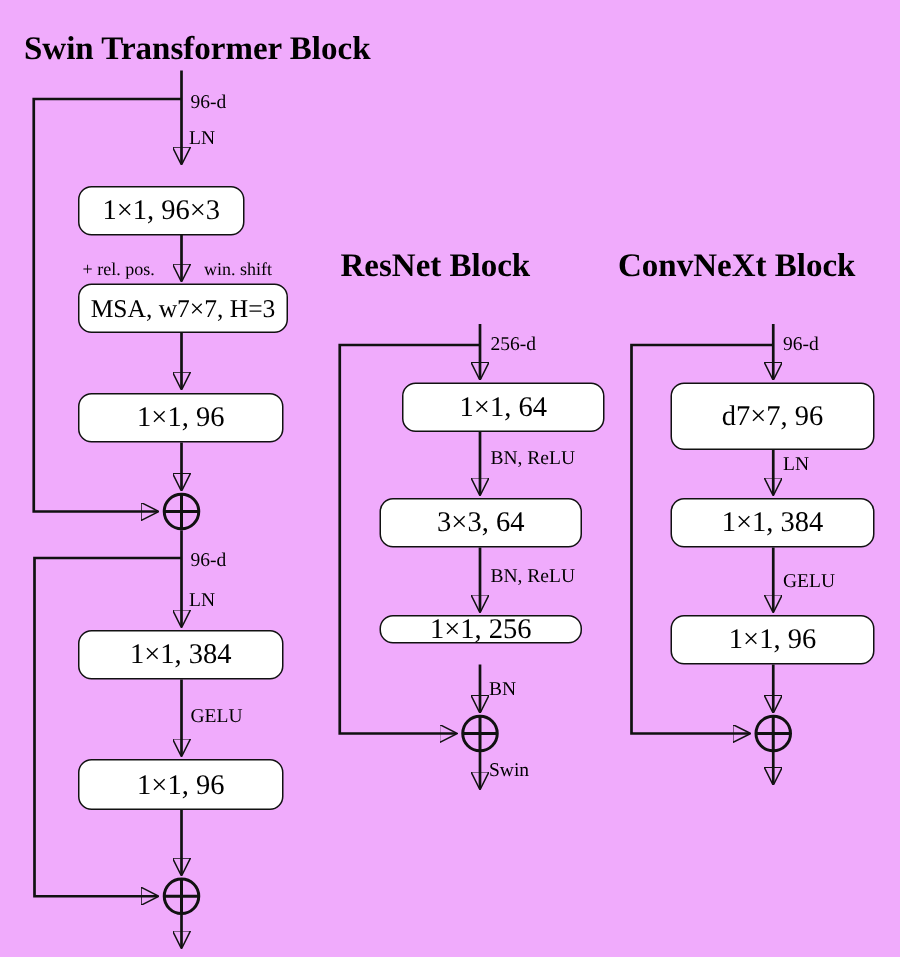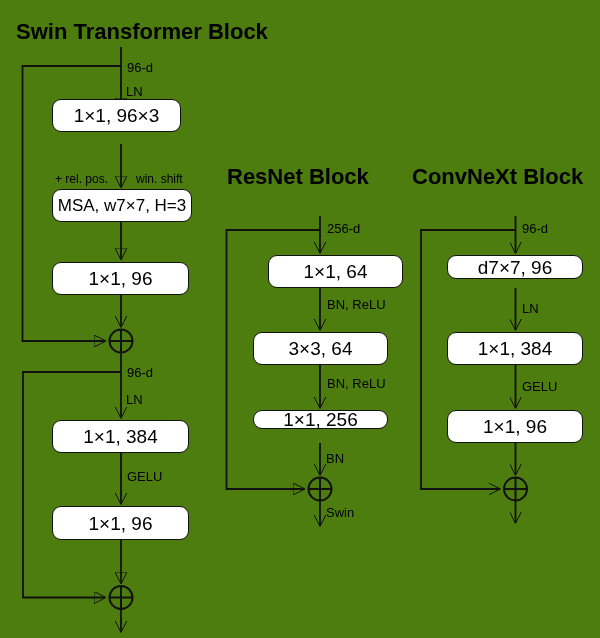--- a/index.html
+++ b/index.html
@@ -1,18 +1,18 @@
 <!DOCTYPE html>
 <html><head>
 <meta charset="utf-8">
 <style>
   html,body{margin:0;padding:0;background:#fff;}
   .canvas{
-    position:relative;width:600px;height:638px;background:#4d7c0f;overflow:hidden;
-    font-family:Liberation Sans, sans-serif;color:#000;
+    position:relative;width:600px;height:638px;background:#f0abfc;overflow:hidden;
+    font-family:Liberation Serif, serif;color:#000;
   }
   .connector-layer{position:absolute;left:0;top:0;width:600px;height:638px;}
   .connector-layer path,.connector-layer circle,.connector-layer line{
     stroke:#111;fill:none;
   }
   .title{
     position:absolute;font-size:22px;font-weight:700;line-height:1;white-space:nowrap;
   }
   .box{
     position:absolute;box-sizing:border-box;background:#fff;border:1.6px solid #111;
@@ -88,21 +88,21 @@
         <line x1="504" y1="489" x2="527" y2="489"></line>
         <line x1="515.5" y1="477.5" x2="515.5" y2="500.5"></line>
       </g>
     </g>
   </svg>
 
   <div>
     <div class="title" style="left:16px;top:21px">Swin Transformer Block</div>
     <div class="lbl" style="left:127px;top:61px">96-d</div>
     <div class="lbl" style="left:126px;top:85px">LN</div>
-    <div class="box" style="left:52px;top:99px;width:129px;height:33px">1×1, 96×3</div>
+    <div class="box" style="left:52px;top:124px;width:111px;height:33px">1×1, 96×3</div>
     <div class="lbl-sm" style="left:55px;top:173px">+ rel. pos.</div>
     <div class="lbl-sm" style="left:136px;top:173px">win. shift</div>
     <div class="box msa" style="left:52px;top:189px;width:140px;height:33px">MSA, w7×7, H=3</div>
     <div class="box" style="left:52px;top:262px;width:137px;height:33px">1×1, 96</div>
     <div class="lbl" style="left:127px;top:366px">96-d</div>
     <div class="lbl" style="left:126px;top:393px">LN</div>
     <div class="box" style="left:52px;top:420px;width:137px;height:33px">1×1, 384</div>
     <div class="lbl" style="left:127px;top:470px">GELU</div>
     <div class="box" style="left:52px;top:506px;width:137px;height:34px">1×1, 96</div>
   </div>
@@ -115,20 +115,20 @@
     <div class="box" style="left:253px;top:332px;width:135px;height:33px">3×3, 64</div>
     <div class="lbl" style="left:327px;top:377px">BN, ReLU</div>
     <div class="box" style="left:253px;top:410px;width:135px;height:19px">1×1, 256</div>
     <div class="lbl" style="left:326px;top:452px">BN</div>
     <div class="lbl" style="left:326px;top:506px">Swin</div>
   </div>
 
   <div>
     <div class="title" style="left:412px;top:166px">ConvNeXt Block</div>
     <div class="lbl" style="left:522px;top:222px">96-d</div>
-    <div class="box" style="left:447px;top:255px;width:136px;height:24px">d7×7, 96</div>
+    <div class="box" style="left:447px;top:255px;width:136px;height:45px">d7×7, 96</div>
     <div class="lbl" style="left:522px;top:302px">LN</div>
     <div class="box" style="left:447px;top:332px;width:136px;height:33px">1×1, 384</div>
     <div class="lbl" style="left:522px;top:380px">GELU</div>
     <div class="box" style="left:447px;top:410px;width:136px;height:33px">1×1, 96</div>
   </div>
 
 </div>
 
 </body></html>

